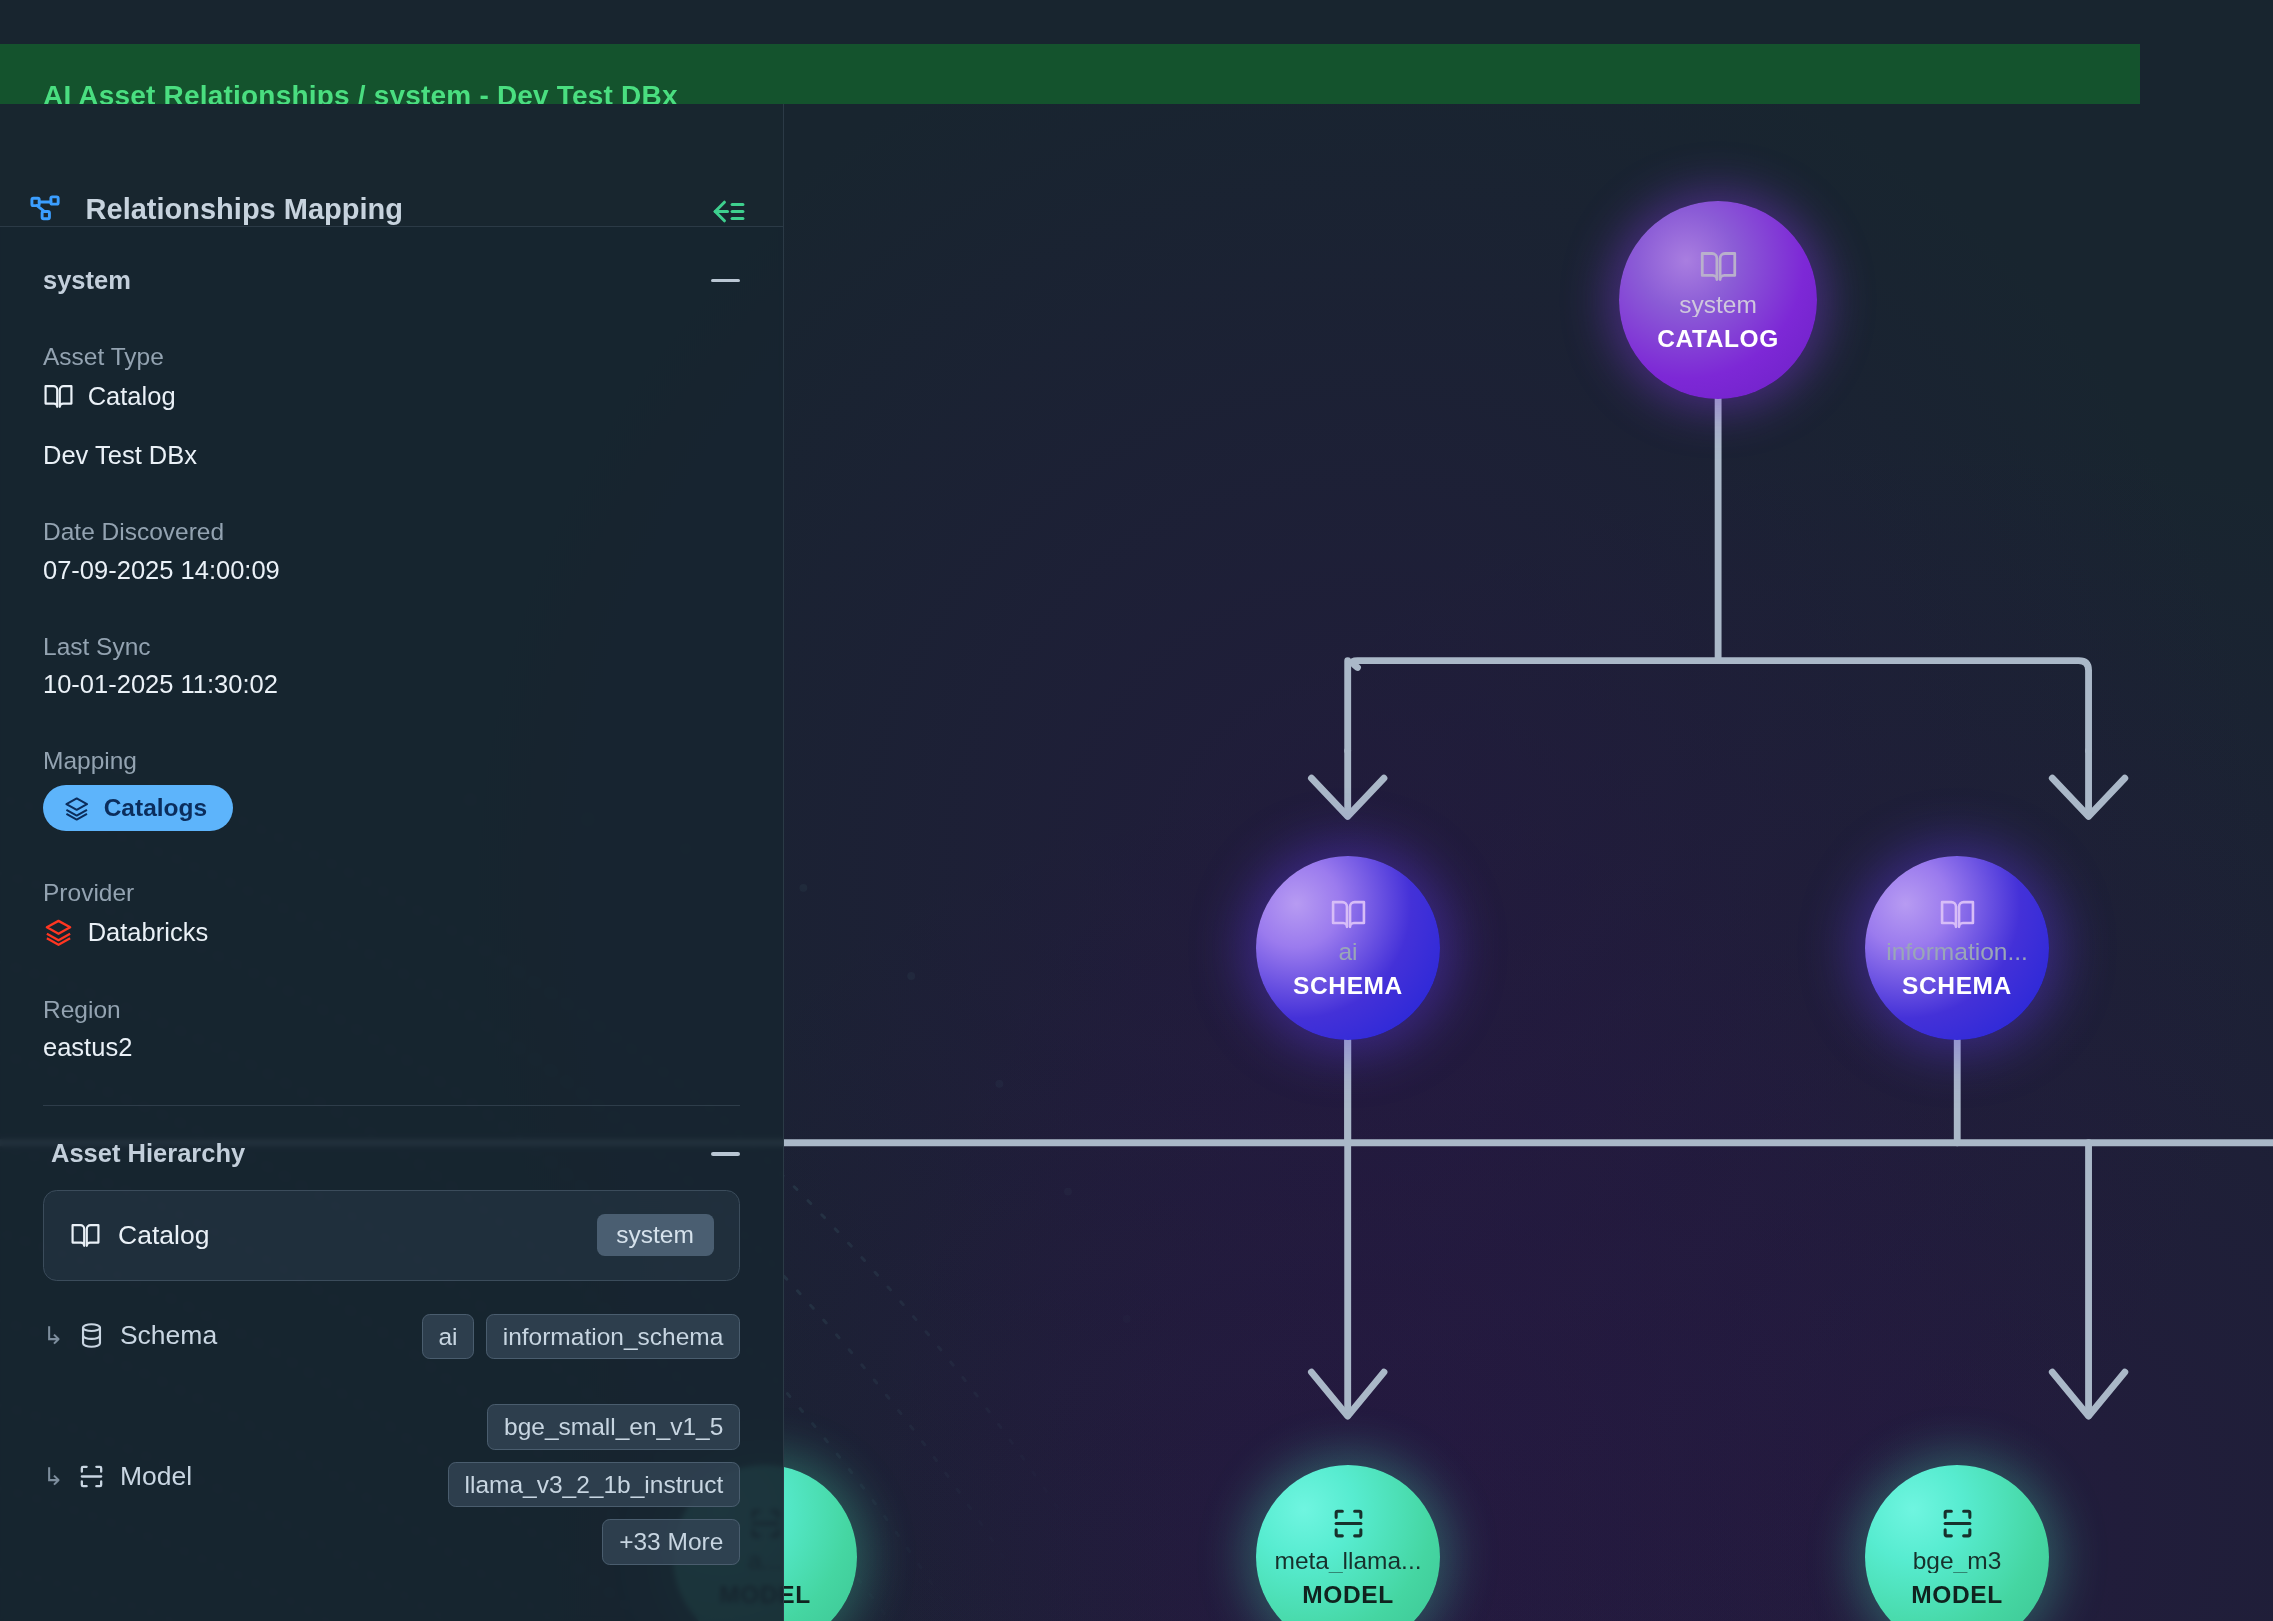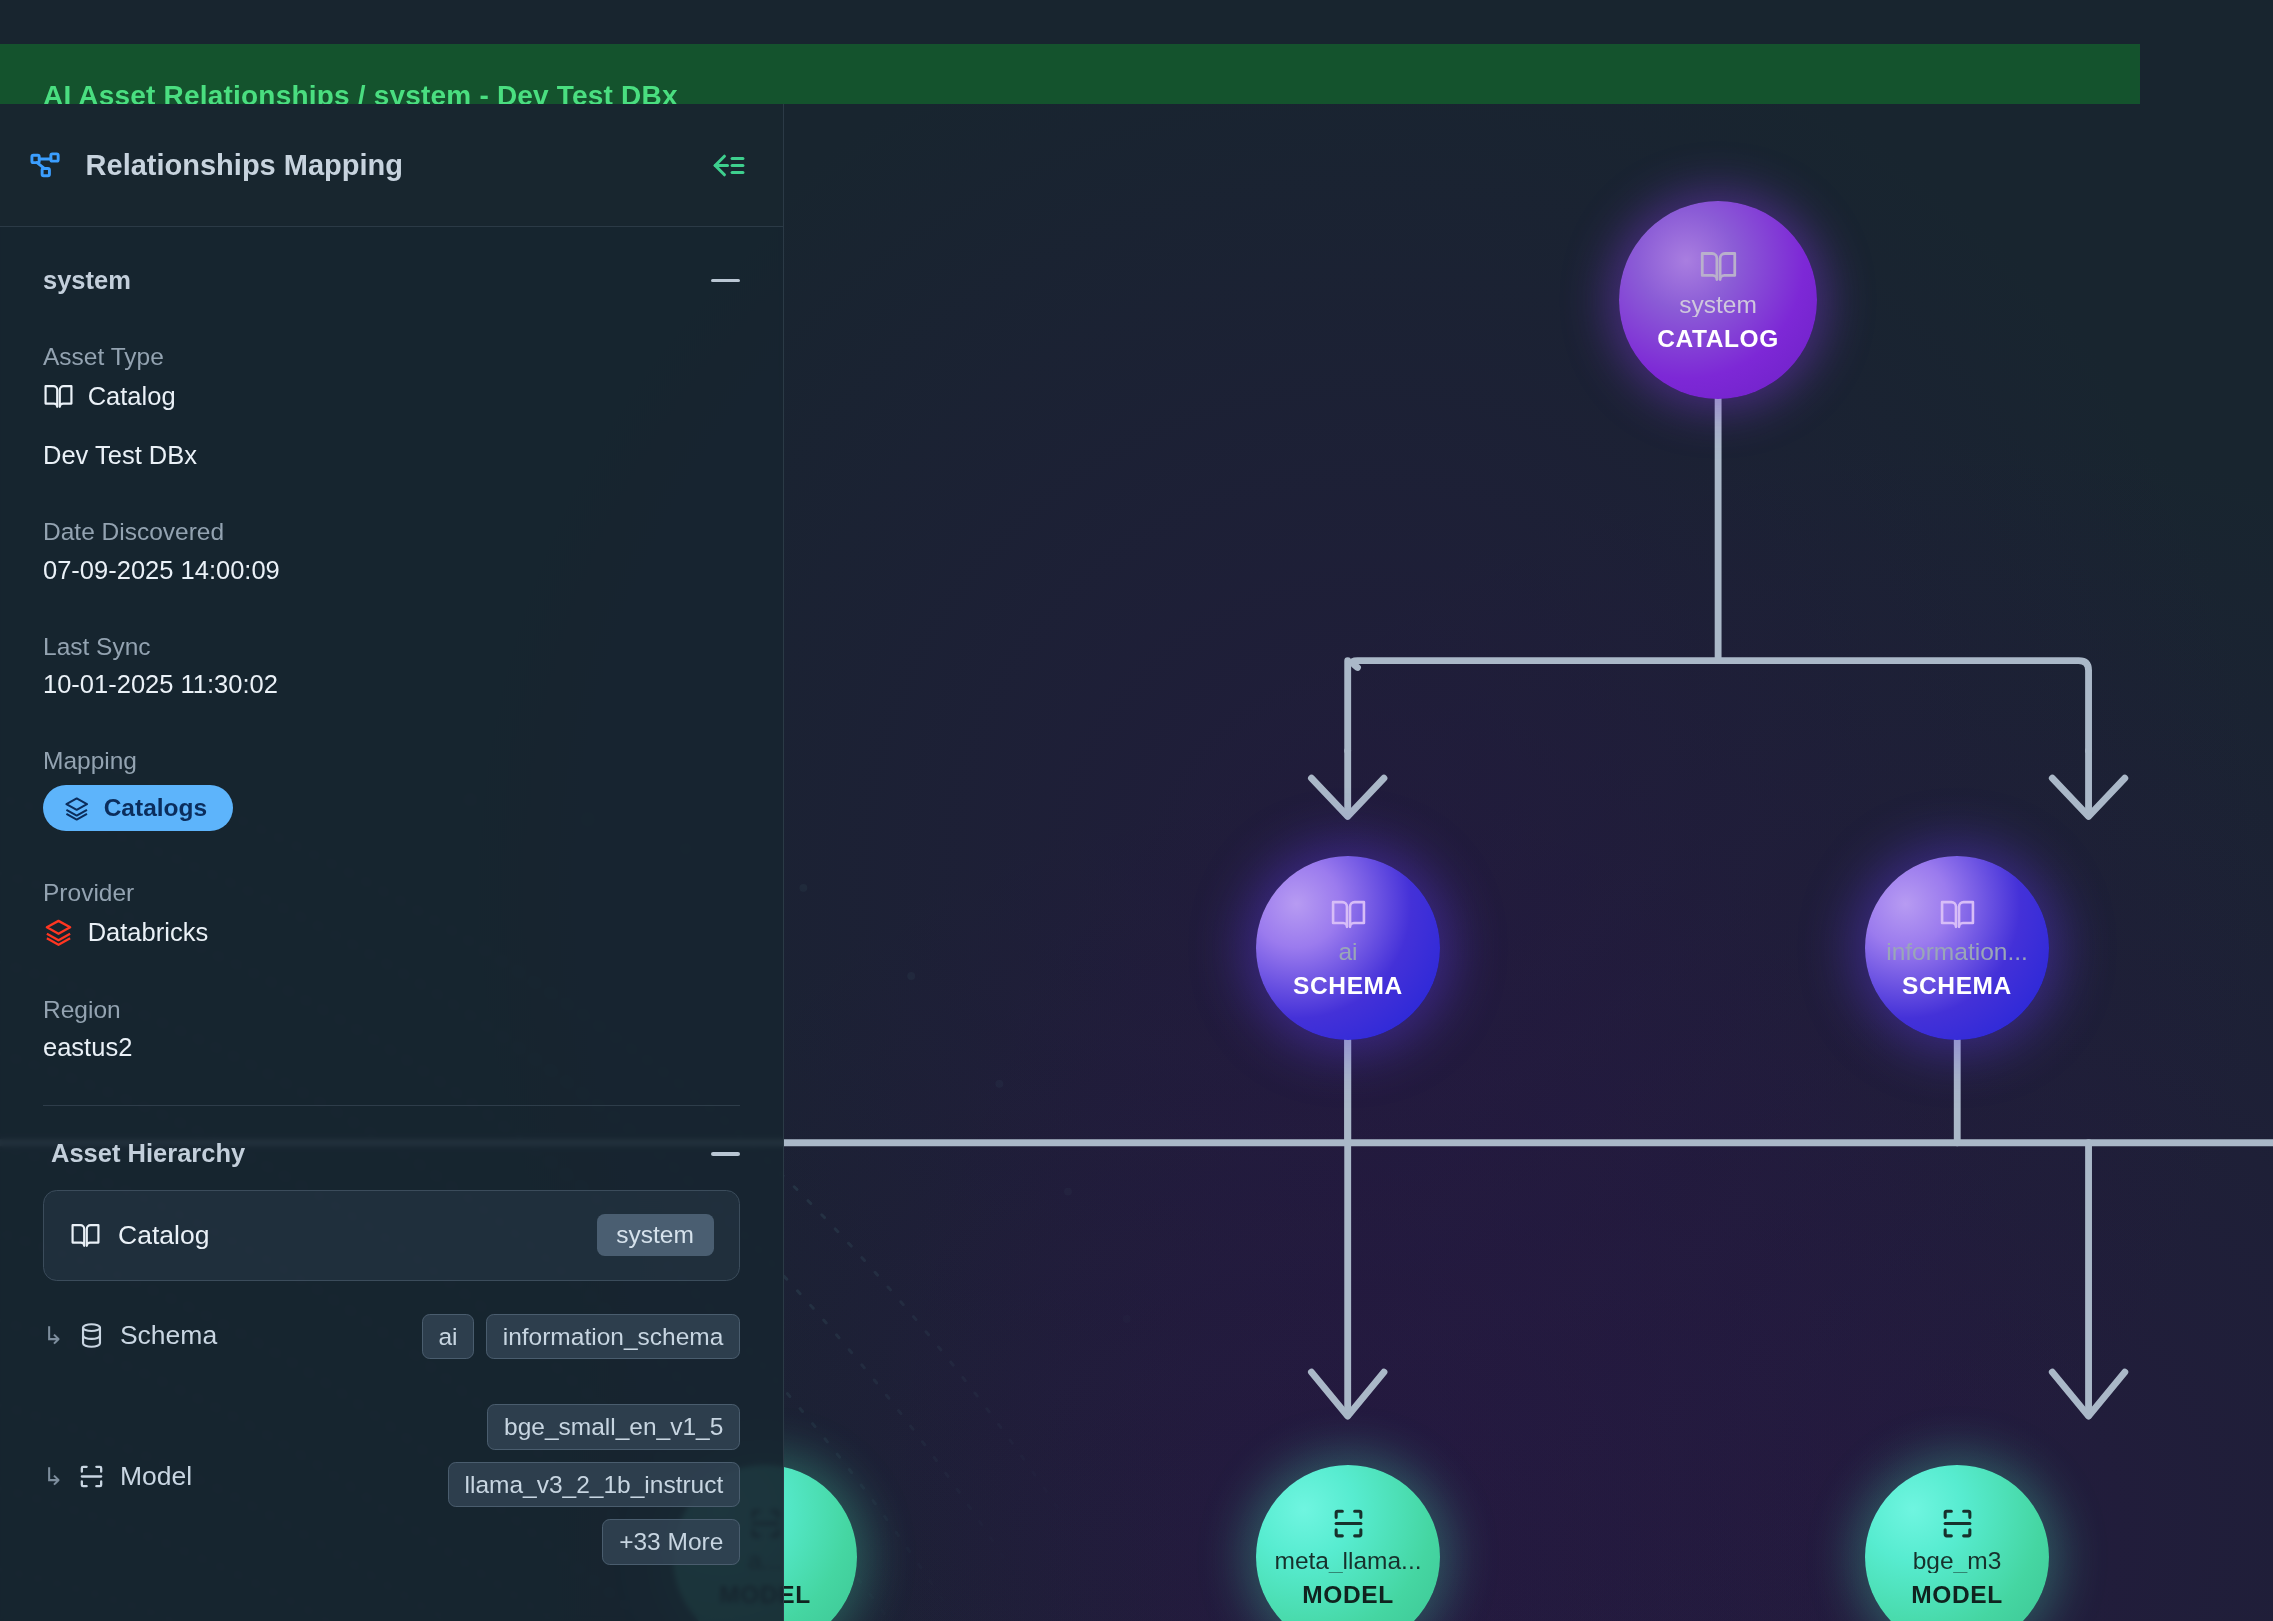--- a/index.html
+++ b/index.html
@@ -126,21 +126,21 @@
     height: 1517px;
     background: rgba(23,37,48,.92);
     border-right: 1px solid #2b3a46;
     box-sizing: border-box;
     overflow: hidden;
     backdrop-filter: blur(2.9px);
   }
   .sb-header {
     height: 123px;
     display: flex;
-    align-items: center;
+    align-items: flex-end;
     padding: 0 37px 0 29px;
     border-bottom: 1px solid #2b3a46;
     box-sizing: border-box;
     background: #18262f;
   }
   .sb-header .title {
     font-size: 29px;
     font-weight: bold;
     color: #c7d3de;
     margin-left: 21.6px;

